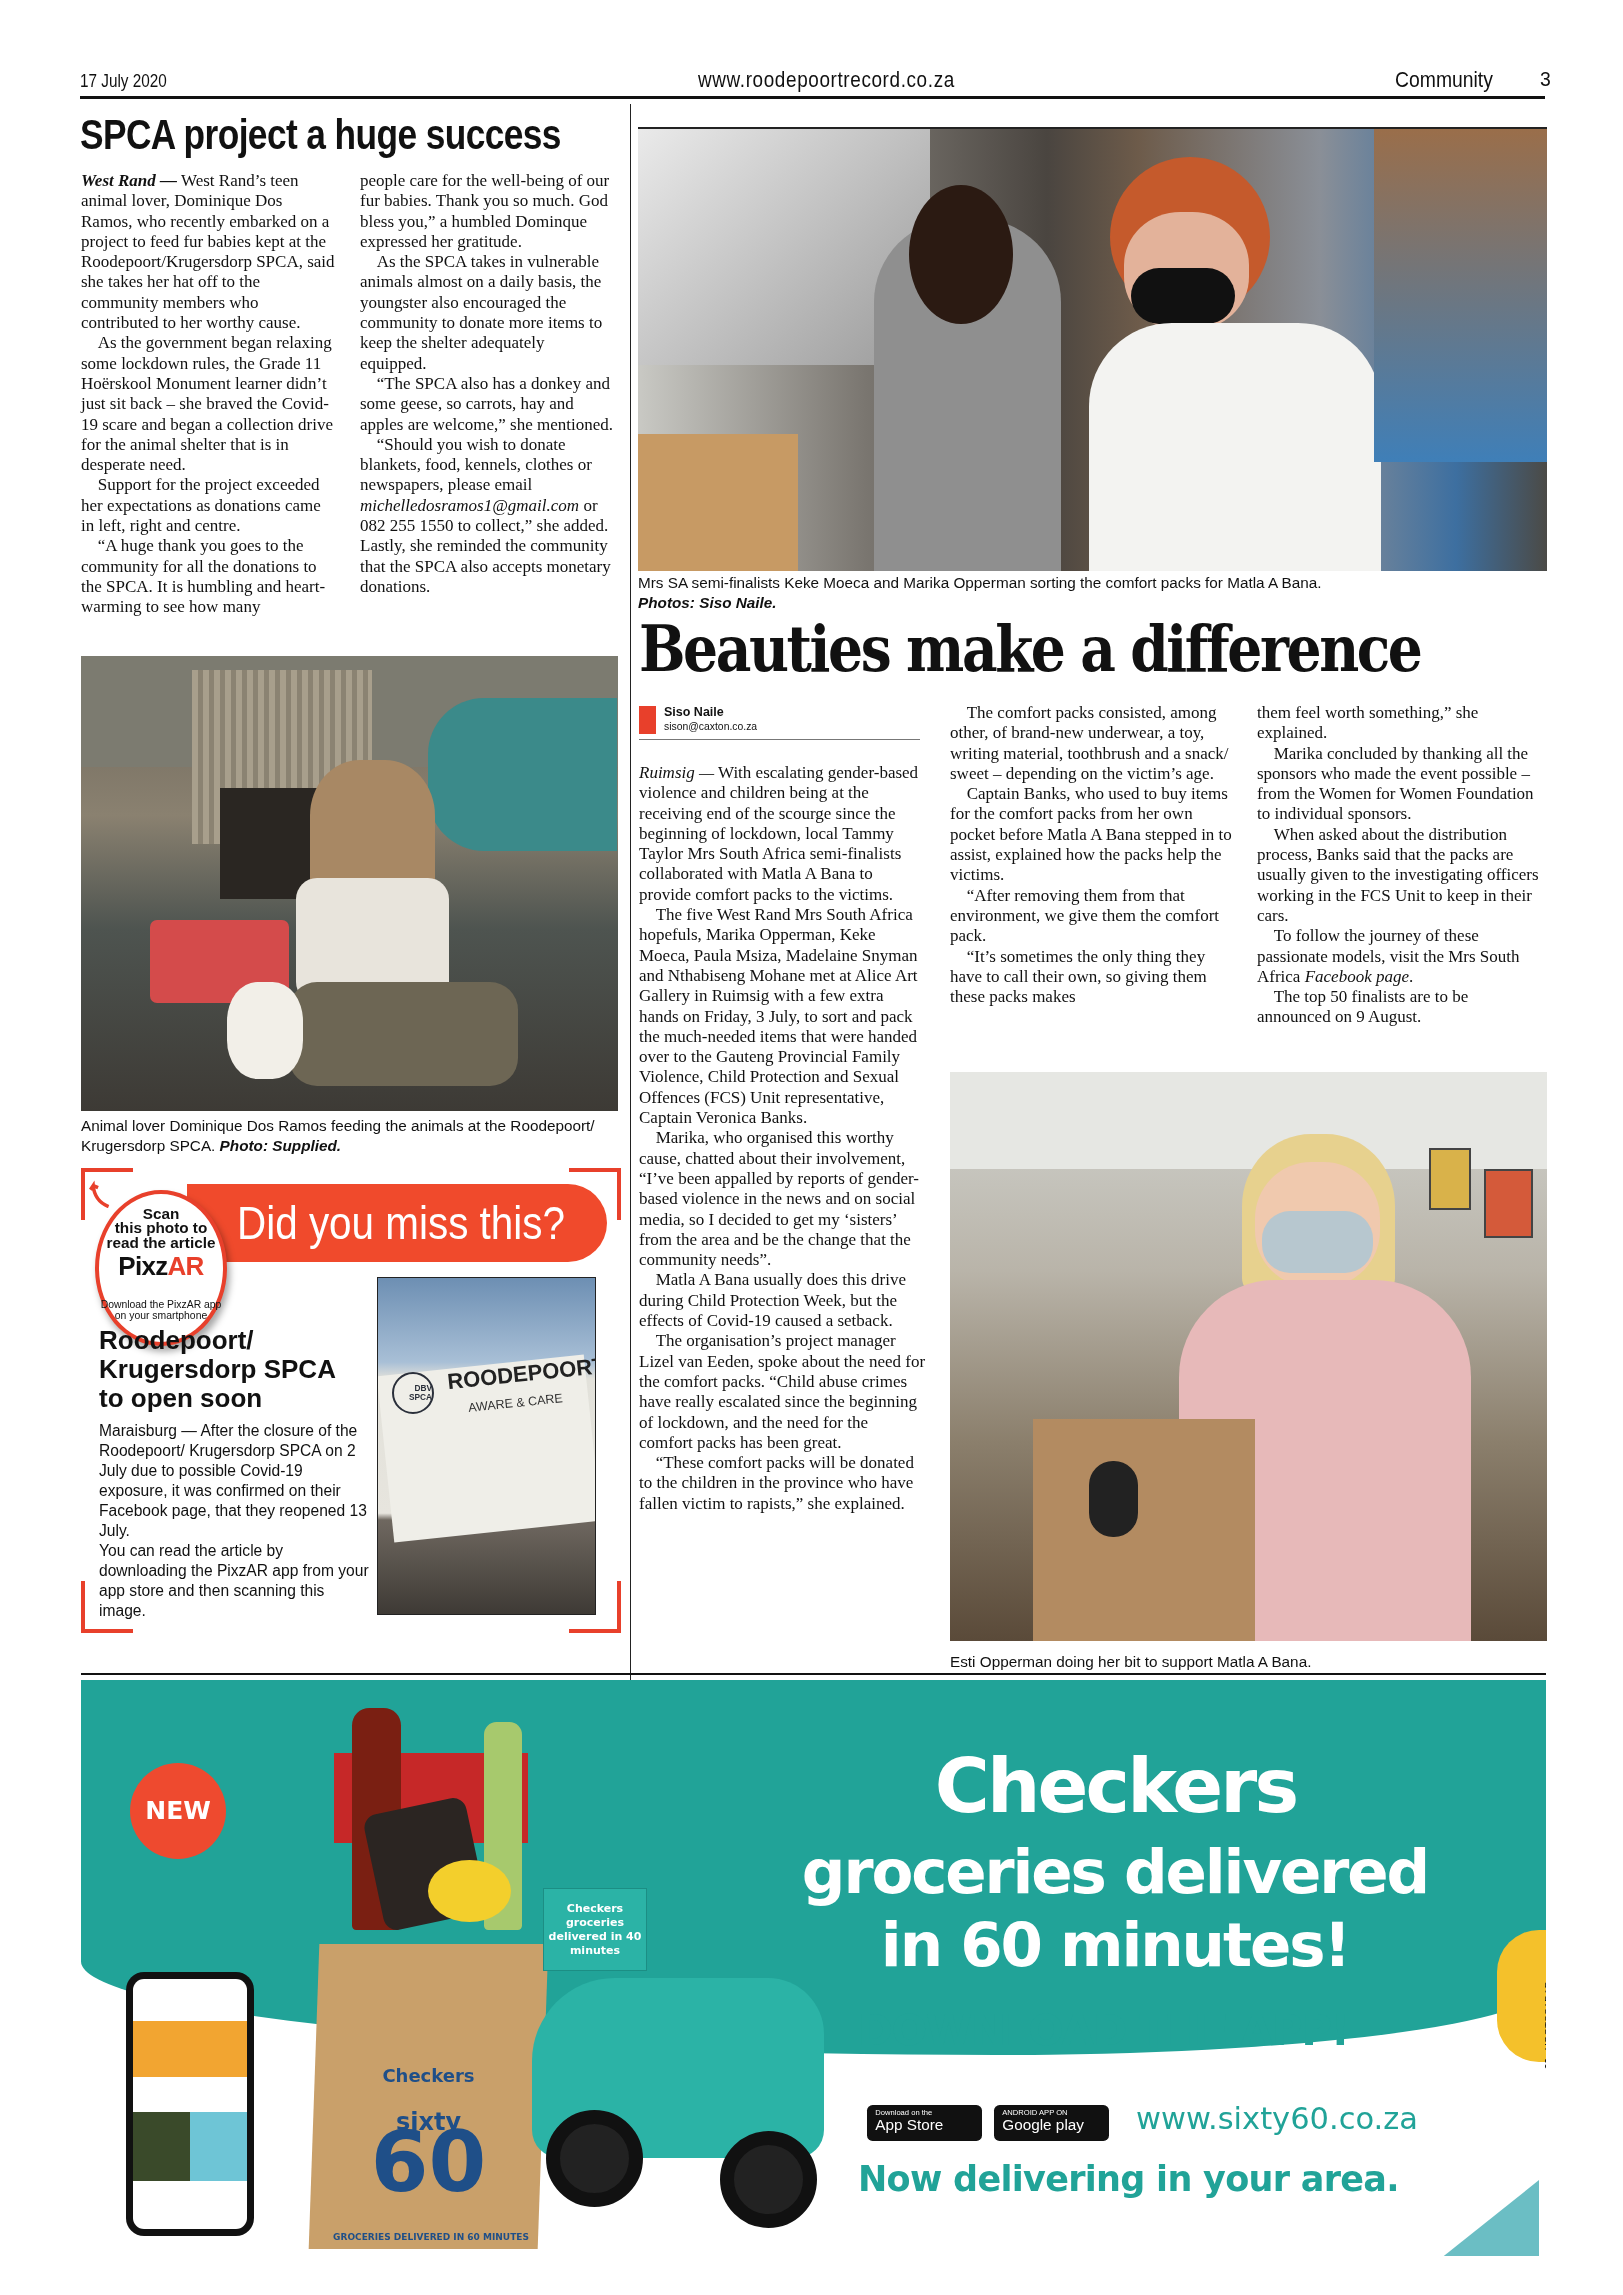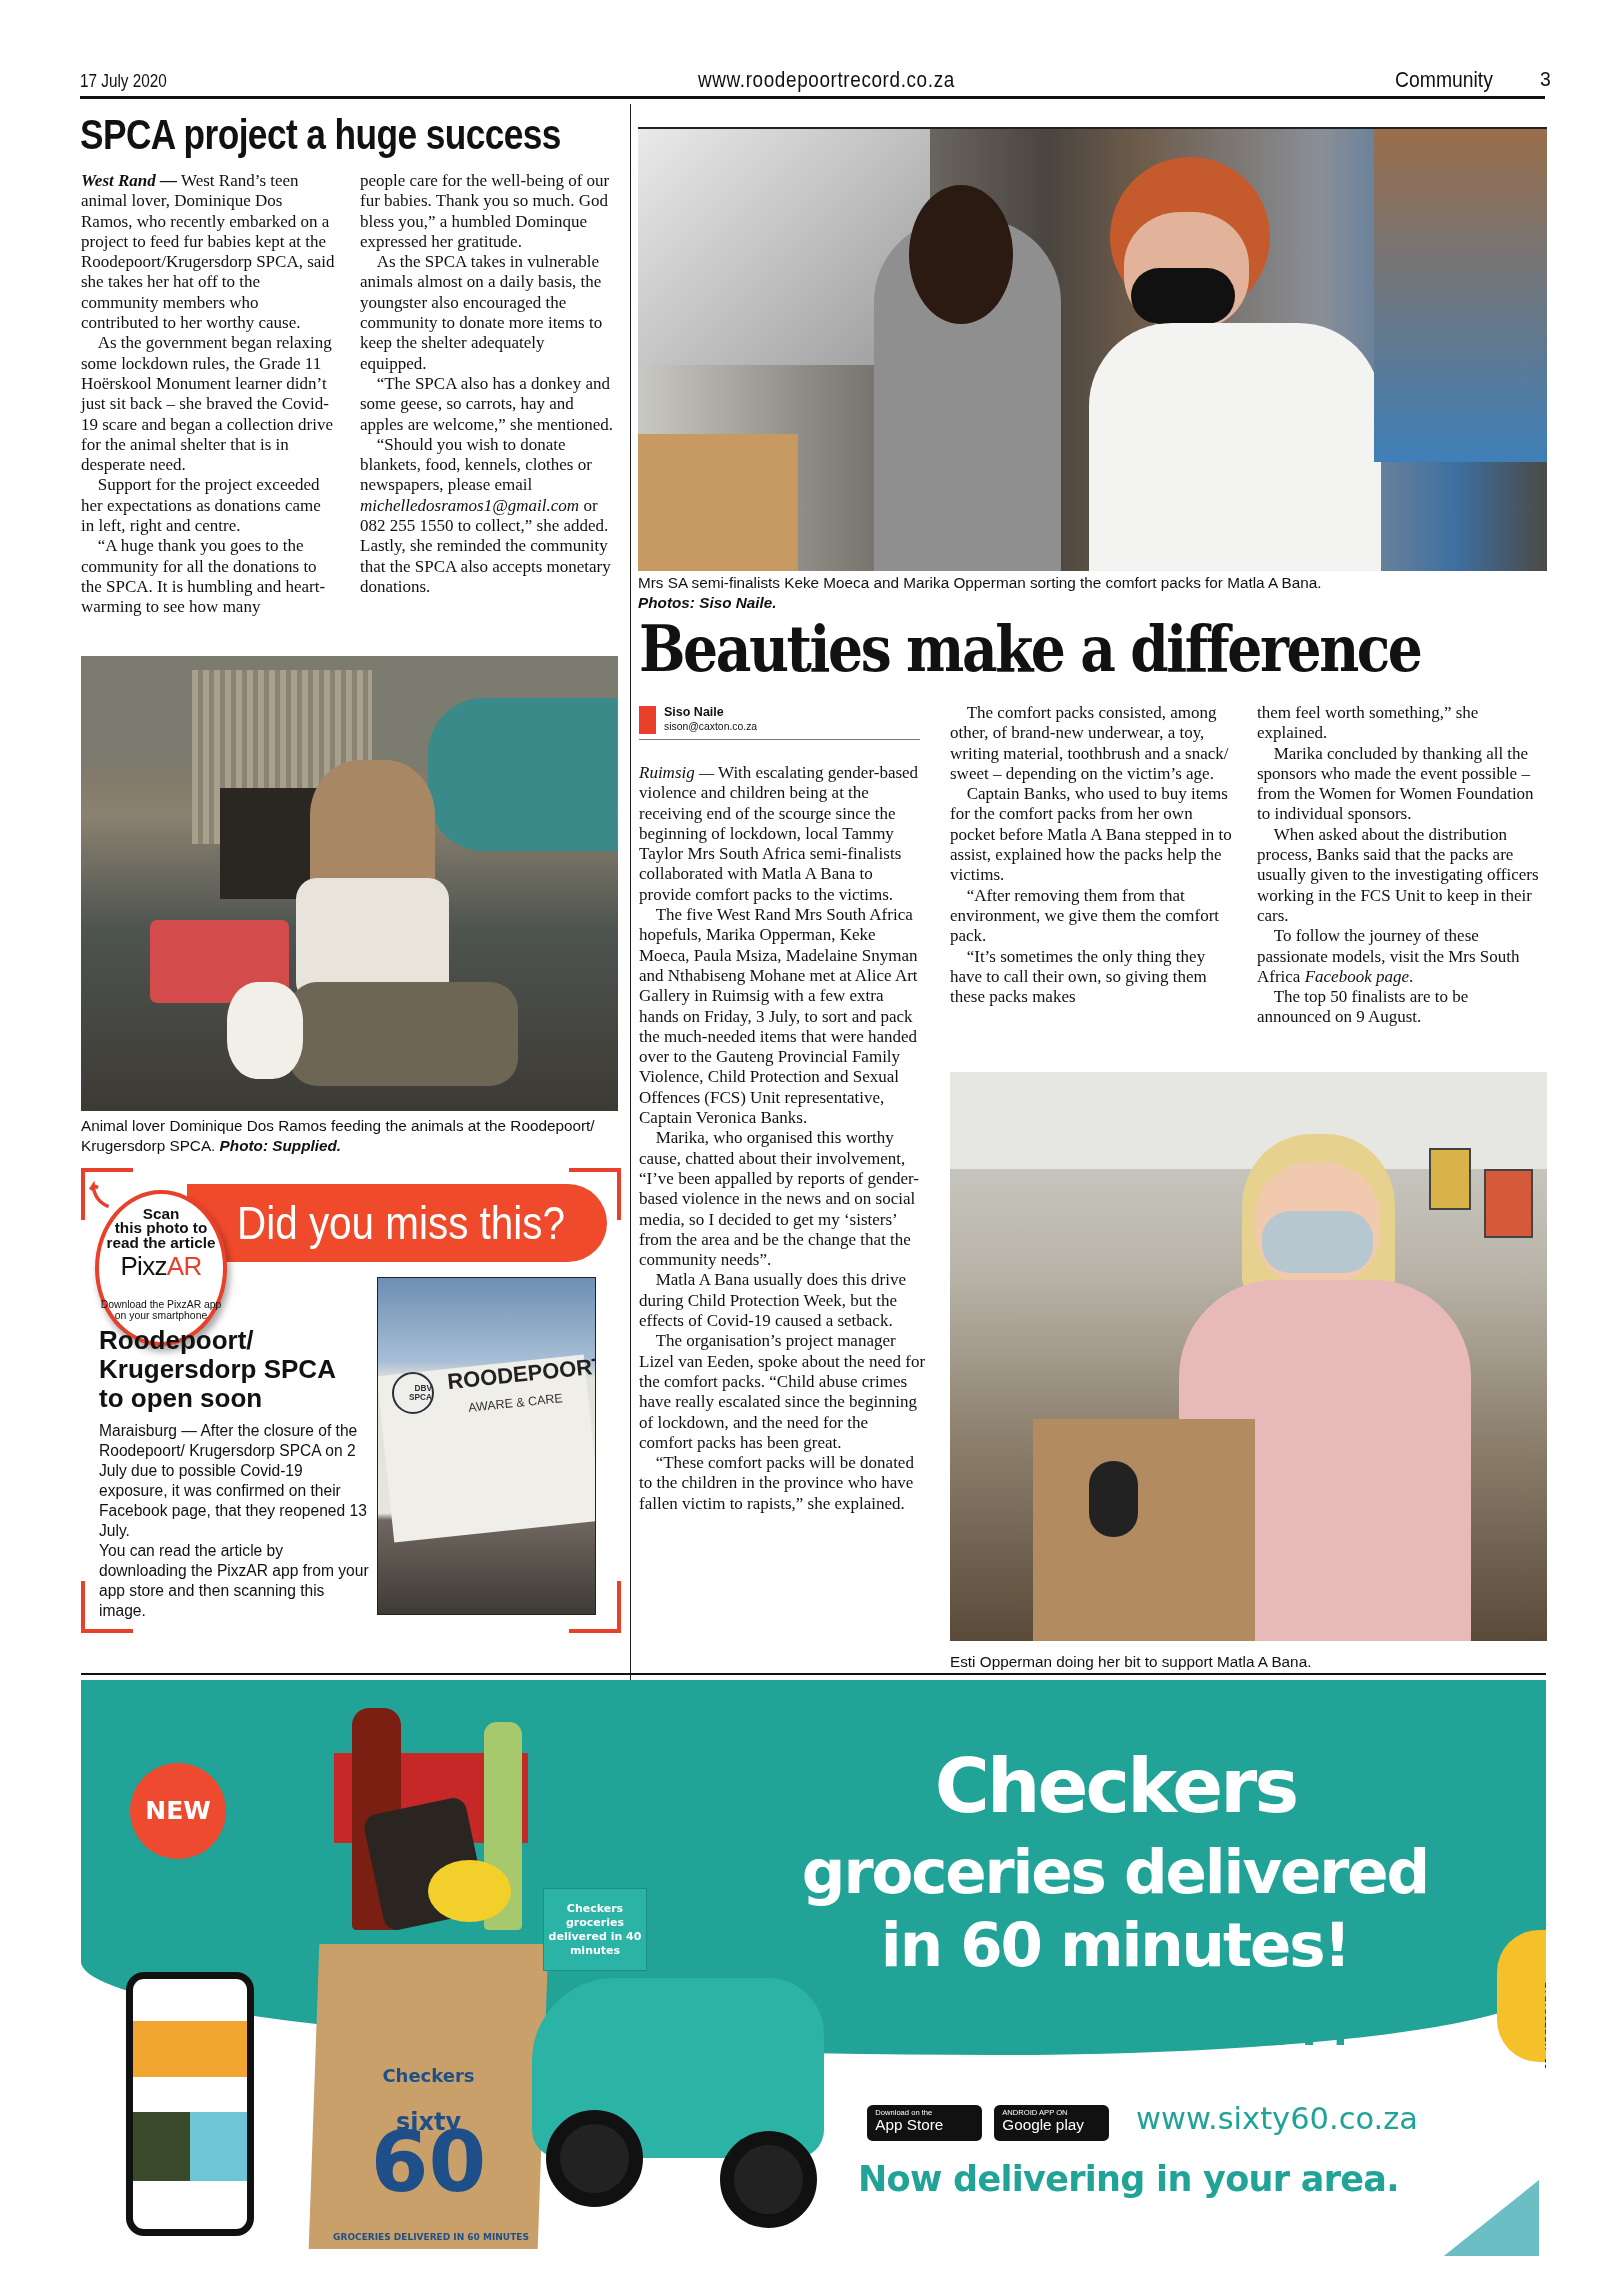--- a/index.html
+++ b/index.html
@@ -60,21 +60,21 @@
   
   .miss-corner { border-color: #e8402b; border-style: solid; }
   .miss-tl { left: 81px; top: 1168px; width: 52px; height: 52px; border-width: 4.2px 0 0 4.2px; }
   .miss-tr { left: 569px; top: 1168px; width: 52px; height: 52px; border-width: 4.2px 4.2px 0 0; }
   .miss-bl { left: 81px; top: 1581px; width: 52px; height: 52px; border-width: 0 0 4.2px 4.2px; }
   .miss-br { left: 569px; top: 1581px; width: 52px; height: 52px; border-width: 0 4.2px 4.2px 0; }
   .miss-pill { left: 187px; top: 1184px; width: 420px; height: 78px; background: #f04a2c; border-radius: 0 39px 39px 0; }
   .miss-title { left: 237px; top: 1195px; font-size: 47px; color: #fff; font-family: "Liberation Sans", sans-serif; transform: scaleX(0.86); transform-origin: left; white-space: nowrap; }
   .scan-circle { left: 95px; top: 1190px; width: 132px; height: 156px; border-radius: 50%; background: #fff; border: 4.2px solid #e8402b; box-shadow: 2.8px 5.6px 7px rgba(0,0,0,0.35); text-align: center; padding-top: 12.5px; font-family: "Liberation Sans", sans-serif; }
   .scan-line { font-weight: bold; font-size: 15.3px; line-height: 14.6px; }
-  .pixzar { font-size: 26px; font-weight: normal; letter-spacing: -0.7px; margin-top: 2.8px; line-height: 26px; }
+  .pixzar { font-size: 26px; font-weight: bold; letter-spacing: -0.7px; margin-top: 2.8px; line-height: 26px; }
   .pixzar .ar { color: #e8402b; }
   .scan-small { font-size: 10.4px; line-height: 11px; margin-top: 20px; }
   .scan-arrow { left: 89px; top: 1180px; width: 21px; height: 28px; }
 
   .miss-heading { left: 99px; top: 1326px; width: 264px; font-size: 26px; line-height: 29px; font-weight: bold; font-family: "Liberation Sans", sans-serif; }
   .miss-body { left: 99px; top: 1421px; width: 271px; font-size: 15.6px; line-height: 20px; font-family: "Liberation Sans", sans-serif; }
 
   
   .ad-top-rule { left: 81px; top: 1673px; width: 1465px; height: 2.1px; background: #111; }
   .ad { left: 81px; top: 1680px; width: 1465px; height: 576px; background: #fff; overflow: hidden; }

